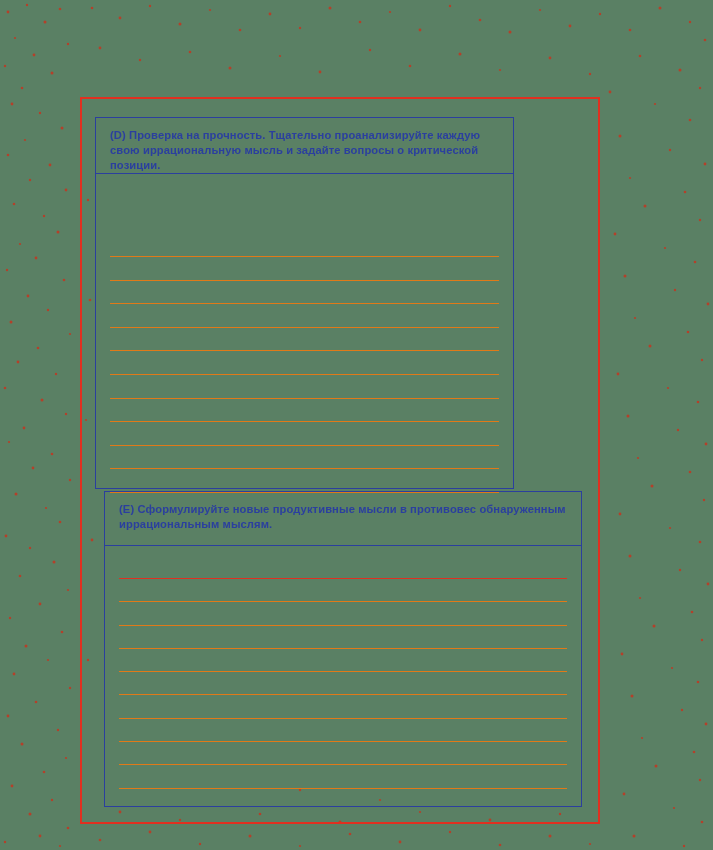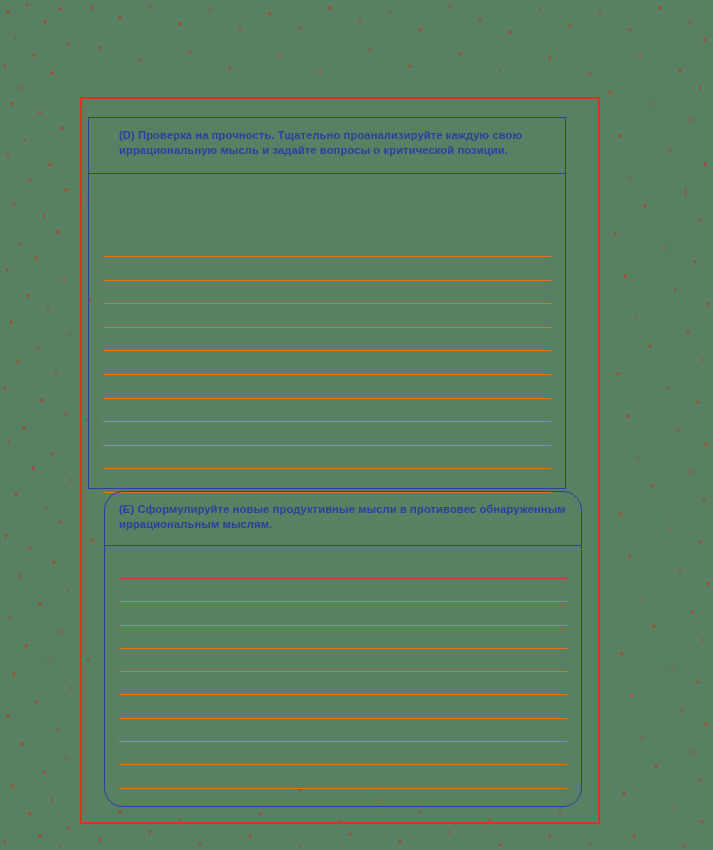--- a/index.html
+++ b/index.html
@@ -30,32 +30,30 @@
     height: 727px;
     border: 2px solid #e03020;
     box-sizing: border-box;
   }
   .section {
     position: absolute;
     box-sizing: border-box;
     border: 1.5px solid #2b3f9e;
   }
   #section-d {
-    left: 6px;
+    left: 13px;
     top: 18px;
-    width: 478px;
+    width: 419px;
     height: 372px;
-    padding-left: 16px;
   }
   #section-e {
     left: 22px;
     top: 392px;
     width: 478px;
     height: 316px;
-    border-radius: 19px;
   }
   .heading {
     color: #2b3f9e;
     font-size: 11.2px;
     font-weight: bold;
     line-height: 15px;
     letter-spacing: 0.1px;
     padding: 10px 14px 0 14px;
   }
   .example {

